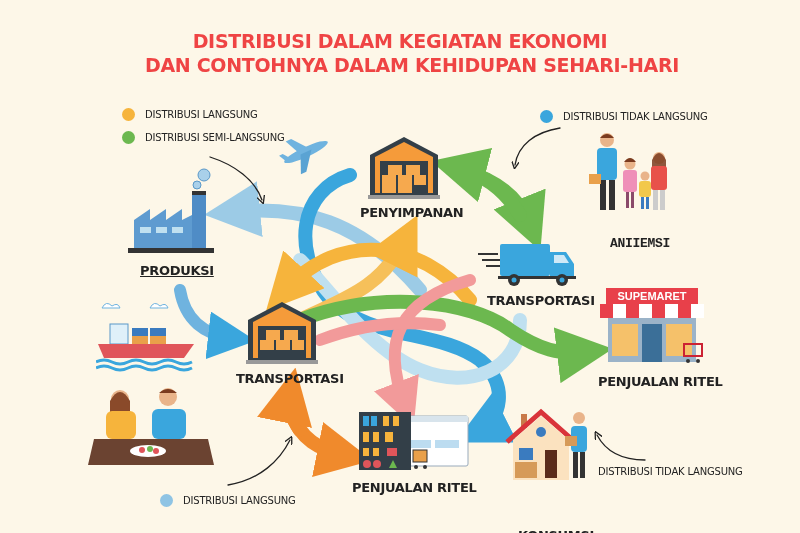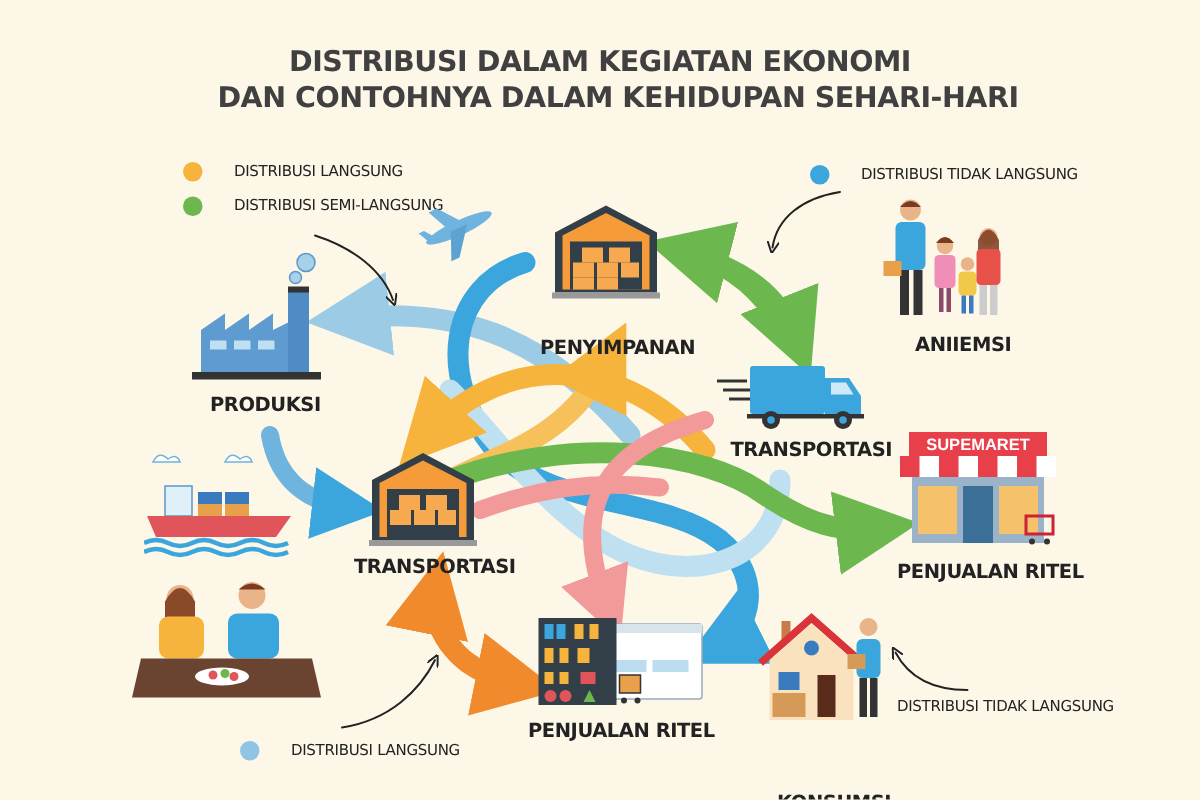--- a/index.html
+++ b/index.html
@@ -1,19 +1,19 @@
 <!DOCTYPE html>
 <html><head>
 <meta charset="utf-8">
 <style>
   html,body{margin:0;padding:0;}
   body{width:800px;height:533px;background:#fdf7e8;position:relative;overflow:hidden;font-family:"DejaVu Sans","Liberation Sans",sans-serif;}
-  .title{position:absolute;left:0;width:800px;text-align:center;font-weight:bold;color:#404040;font-size:19px;letter-spacing:-0.3px;}
+  .title{position:absolute;left:0;width:800px;text-align:center;font-weight:bold;color:#ef4444;font-size:19px;letter-spacing:-0.3px;}
   .lbl{position:absolute;font-weight:bold;color:#222;font-size:13px;letter-spacing:-0.3px;white-space:nowrap;}
-  .leg{position:absolute;font-size:10px;color:#222;display:flex;align-items:center;gap:21px;white-space:nowrap;letter-spacing:-0.2px;}
+  .leg{position:absolute;font-size:10px;color:#222;display:flex;align-items:center;gap:10px;white-space:nowrap;letter-spacing:-0.2px;}
   .dot{width:13px;height:13px;border-radius:50%;display:inline-block;}
   svg.flow{position:absolute;left:0;top:0;}
   .ico{position:absolute;}
 </style>
 </head>
 <body>
 
 <div class="title" style="top:30px;">DISTRIBUSI DALAM KEGIATAN EKONOMI</div>
 <div class="title" style="top:54px;padding-left:12px;">DAN CONTOHNYA DALAM KEHIDUPAN SEHARI-HARI</div>
 
@@ -105,36 +105,36 @@
   <circle cx="80" cy="10" r="6" fill="#a9d0ea" stroke="#5a98c8" stroke-width="1"></circle>
   <circle cx="73" cy="20" r="4" fill="#a9d0ea" stroke="#5a98c8" stroke-width="1"></circle>
   <rect x="68" y="28" width="14" height="55" fill="#4f8cc6"></rect>
   <rect x="68" y="26" width="14" height="4" fill="#333"></rect>
   <path d="M10,83 L10,55 L26,44 L26,55 L42,44 L42,55 L58,44 L58,55 L68,50 L68,83 Z" fill="#5e9bd0"></path>
   <rect x="16" y="62" width="11" height="6" fill="#bfe0f0"></rect>
   <rect x="32" y="62" width="11" height="6" fill="#bfe0f0"></rect>
   <rect x="48" y="62" width="11" height="6" fill="#bfe0f0"></rect>
   <rect x="4" y="83" width="86" height="5" fill="#333"></rect>
 </svg>
-<div class="lbl" style="left:140px;top:263px;">PRODUKSI</div>
+<div class="lbl" style="left:140px;top:263px;text-decoration:underline;">PRODUKSI</div>
 
 <svg class="ico" style="left:368px;top:135px;" width="72" height="65">
   <path d="M2,20 L36,2 L70,20 L70,60 L2,60 Z" fill="#333f48"></path>
   <path d="M7,22 L36,7 L65,22 L65,58 L7,58 Z" fill="#f59b3a"></path>
   <rect x="12" y="26" width="48" height="32" fill="#333f48"></rect>
   <rect x="14" y="40" width="14" height="10" fill="#f6a94e"></rect>
     <rect x="30" y="40" width="14" height="10" fill="#f6a94e"></rect>
     <rect x="46" y="40" width="12" height="10" fill="#f6a94e"></rect>
   <rect x="20" y="30" width="14" height="10" fill="#f6a94e"></rect>
     <rect x="38" y="30" width="14" height="10" fill="#f6a94e"></rect>
   <rect x="14" y="50" width="14" height="8" fill="#f6a94e"></rect>
     <rect x="30" y="50" width="14" height="8" fill="#f6a94e"></rect>
   <rect x="0" y="60" width="72" height="4" fill="#999"></rect>
 </svg>
-<div class="lbl" style="left:360px;top:205px;margin-top:20px;">PENYIMPANAN</div>
+<div class="lbl" style="left:360px;top:205px;">PENYIMPANAN</div>
 
 <svg class="ico" style="left:478px;top:240px;" width="100" height="50">
   <line x1="0" y1="14" x2="20" y2="14" stroke="#333" stroke-width="2"></line>
   <line x1="4" y1="20" x2="22" y2="20" stroke="#333" stroke-width="2"></line>
   <line x1="8" y1="26" x2="22" y2="26" stroke="#333" stroke-width="2"></line>
   <rect x="22" y="4" width="50" height="32" rx="2" fill="#3aa6dd"></rect>
   <path d="M72,12 L88,12 L96,24 L96,36 L72,36 Z" fill="#3aa6dd"></path>
   <path d="M76,15 L86,15 L91,23 L76,23 Z" fill="#cfe9f7"></path>
   <rect x="20" y="36" width="78" height="3" fill="#333"></rect>
   <circle cx="36" cy="40" r="6" fill="#333"></circle>
@@ -159,21 +159,21 @@
   <circle cx="60" cy="46" r="4.5" fill="#e9b48a"></circle>
   <rect x="54" y="51" width="12" height="16" rx="3" fill="#f2c84b"></rect>
   <rect x="56" y="67" width="3" height="12" fill="#3a7bbf"></rect>
     <rect x="61" y="67" width="3" height="12" fill="#3a7bbf"></rect>
   <circle cx="74" cy="28" r="6" fill="#e9b48a"></circle>
     <path d="M67,30 Q74,16 81,30 L81,40 L67,40 Z" fill="#7a3b1f" opacity=".85"></path>
   <rect x="66" y="36" width="16" height="24" rx="3" fill="#e8514a"></rect>
   <rect x="68" y="60" width="5" height="20" fill="#ccc"></rect>
     <rect x="75" y="60" width="5" height="20" fill="#ccc"></rect>
 </svg>
-<div class="lbl" style="left:610px;top:223px;">ANIIEMSI</div>
+<div class="lbl" style="left:610px;top:236px;font-family:Liberation Mono, monospace;">ANIIEMSI</div>
 
 <svg class="ico" style="left:598px;top:286px;" width="110" height="80">
   <rect x="8" y="2" width="92" height="16" fill="#e8404a"></rect>
   <text x="54" y="14" text-anchor="middle" font-size="11" font-weight="bold" fill="#fff" font-family="Liberation Sans, sans-serif">SUPEMARET</text>
   <g>
     <rect x="2" y="18" width="104" height="14" fill="#fff"></rect>
     <rect x="2" y="18" width="13" height="14" fill="#e8404a"></rect>
       <rect x="28" y="18" width="13" height="14" fill="#e8404a"></rect>
     <rect x="54" y="18" width="13" height="14" fill="#e8404a"></rect>
       <rect x="80" y="18" width="13" height="14" fill="#e8404a"></rect>

